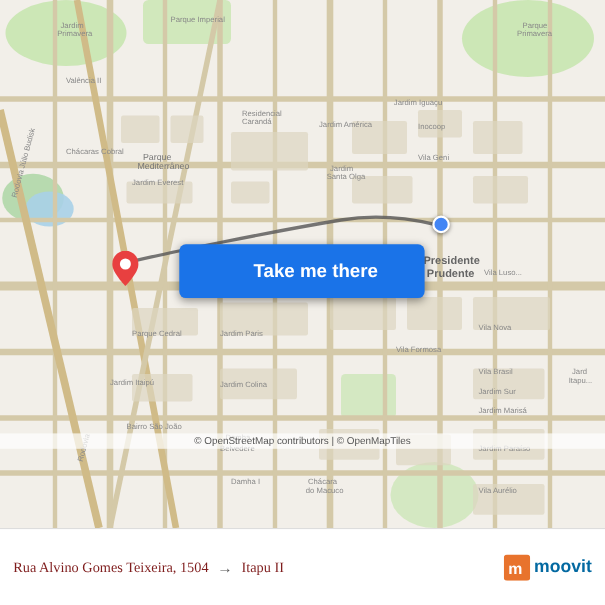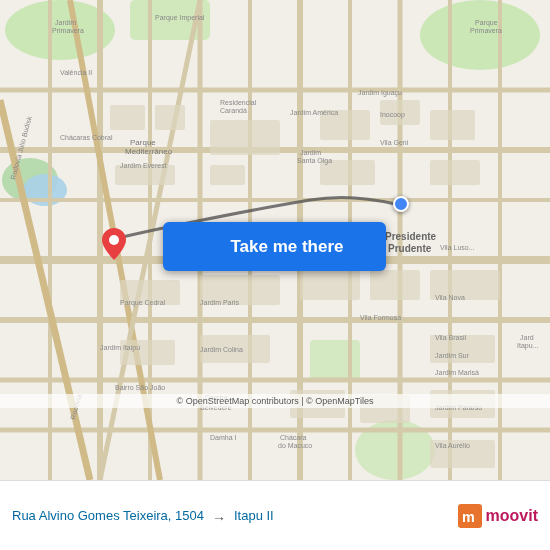--- a/index.html
+++ b/index.html
@@ -86,39 +86,40 @@
     }
 
     .route-info {
       display: flex;
       align-items: center;
       flex: 1;
     }
 
     .route-from, .route-to {
       font-size: 13px;
-      color: #0369a1;
+      color: #7f1d1d;
+      font-family: Liberation Serif, serif;
     }
 
     .route-arrow {
       margin: 0 8px;
       color: #555;
       font-size: 14px;
     }
 
     .moovit-logo {
       display: flex;
       align-items: center;
       gap: 4px;
     }
 
     .moovit-text {
       font-size: 16px;
       font-weight: bold;
-      color: #be185d;
+      color: #0369a1;
     }
 
     .moovit-icon {
       width: 24px;
       height: 24px;
     }
 
     
     .osm-attribution {
       position: absolute;

